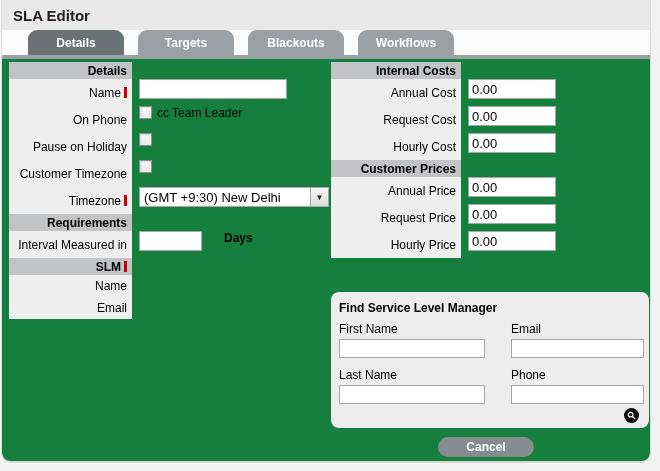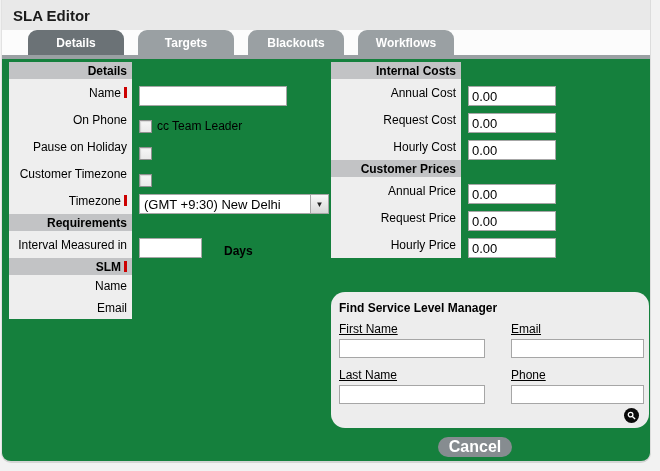--- a/index.html
+++ b/index.html
@@ -28,21 +28,21 @@
   .col-right{left:329px;width:318px;}
   .frow{display:flex;height:27px;}
   .frow.hr{height:17px;}
   .frow.sm{height:22px;}
   .lcell{
     flex:0 0 123px;background:#eeeeee;display:flex;align-items:center;justify-content:flex-end;
     padding-right:5px;box-sizing:border-box;font-size:12px;
   }
   .col-right .lcell{flex:0 0 130px;}
   .lcell.head{background:#c2c3c5;font-weight:bold;}
-  .fcell{flex:1;display:flex;align-items:flex-end;padding-left:7px;font-size:12px;}
+  .fcell{flex:1;display:flex;align-items:flex-start;padding-left:7px;font-size:12px;}
   .req{display:inline-block;width:3px;height:11px;background:#cc0000;margin-left:3px;}
   .ti{
     height:20px;border:1px solid #a6a6a6;background:#fff;font-family:inherit;font-size:13px;
     padding:0 3px;box-sizing:border-box;
   }
   .ti.w-name{width:148px;}
   .ti.w-small{width:63px;}
   .ti.w-cost{width:88px;}
   .suffix{font-weight:bold;font-size:12px;margin-left:22px;}
   .cb{
@@ -53,33 +53,33 @@
   .cb-label{font-size:12px;margin-left:5px;}
   .dd{
     width:190px;height:20px;border:1px solid #a6a6a6;background:#fff;display:flex;
     box-sizing:border-box;cursor:pointer;
   }
   .dd .txt{flex:1;font-size:13px;padding-left:4px;display:flex;align-items:center;white-space:nowrap;overflow:hidden;}
   .dd .btn{
     width:17px;border-left:1px solid #a6a6a6;background:linear-gradient(#f9f9f9,#d9d9d9);
     display:flex;align-items:center;justify-content:center;font-size:8px;color:#222;
   }
-  .findbox{position:absolute;left:329px;top:233px;width:318px;height:136px;background:#ededed;border-radius:14px;}
+  .findbox{position:absolute;left:329px;top:233px;width:318px;height:136px;background:#ededed;border-radius:8px;}
   .fb-title{font-size:12px;font-weight:bold;padding:9px 0 3px 8px;}
-  .fb-grid{display:grid;grid-template-columns:146px 133px;column-gap:26px;padding-left:8px;text-decoration:underline;}
+  .fb-grid{display:grid;grid-template-columns:146px 133px;column-gap:26px;padding-left:8px;}
   .fb-label{font-size:12px;height:21px;display:flex;align-items:center;}
   .fb-inputwrap{height:25px;}
   .fb-input{width:100%;height:19px;border:1px solid #a6a6a6;background:#fff;font-family:inherit;font-size:13px;padding:0 3px;box-sizing:border-box;}
   .search-btn{
     position:absolute;right:10px;bottom:5px;width:15px;height:15px;border-radius:50%;
     background:#0a0a0a;display:flex;align-items:center;justify-content:center;cursor:pointer;
   }
   .pill{
-    position:absolute;top:378px;width:74px;height:20px;border:none;border-radius:10px;
-    background:#868c90;color:#fff;font-family:inherit;font-size:16px;font-weight:bold;cursor:pointer;
+    position:absolute;top:378px;width:96px;height:20px;border:none;border-radius:10px;
+    background:#868c90;color:#fff;font-family:inherit;font-size:12px;font-weight:bold;cursor:pointer;
   }
   .pill.cancel{left:436px;}
   .pill.next{left:549px;margin-top:48px;}
 </style>
 </head>
 <body>
 
 <div class="frame">
 
   <div class="titlebar">

